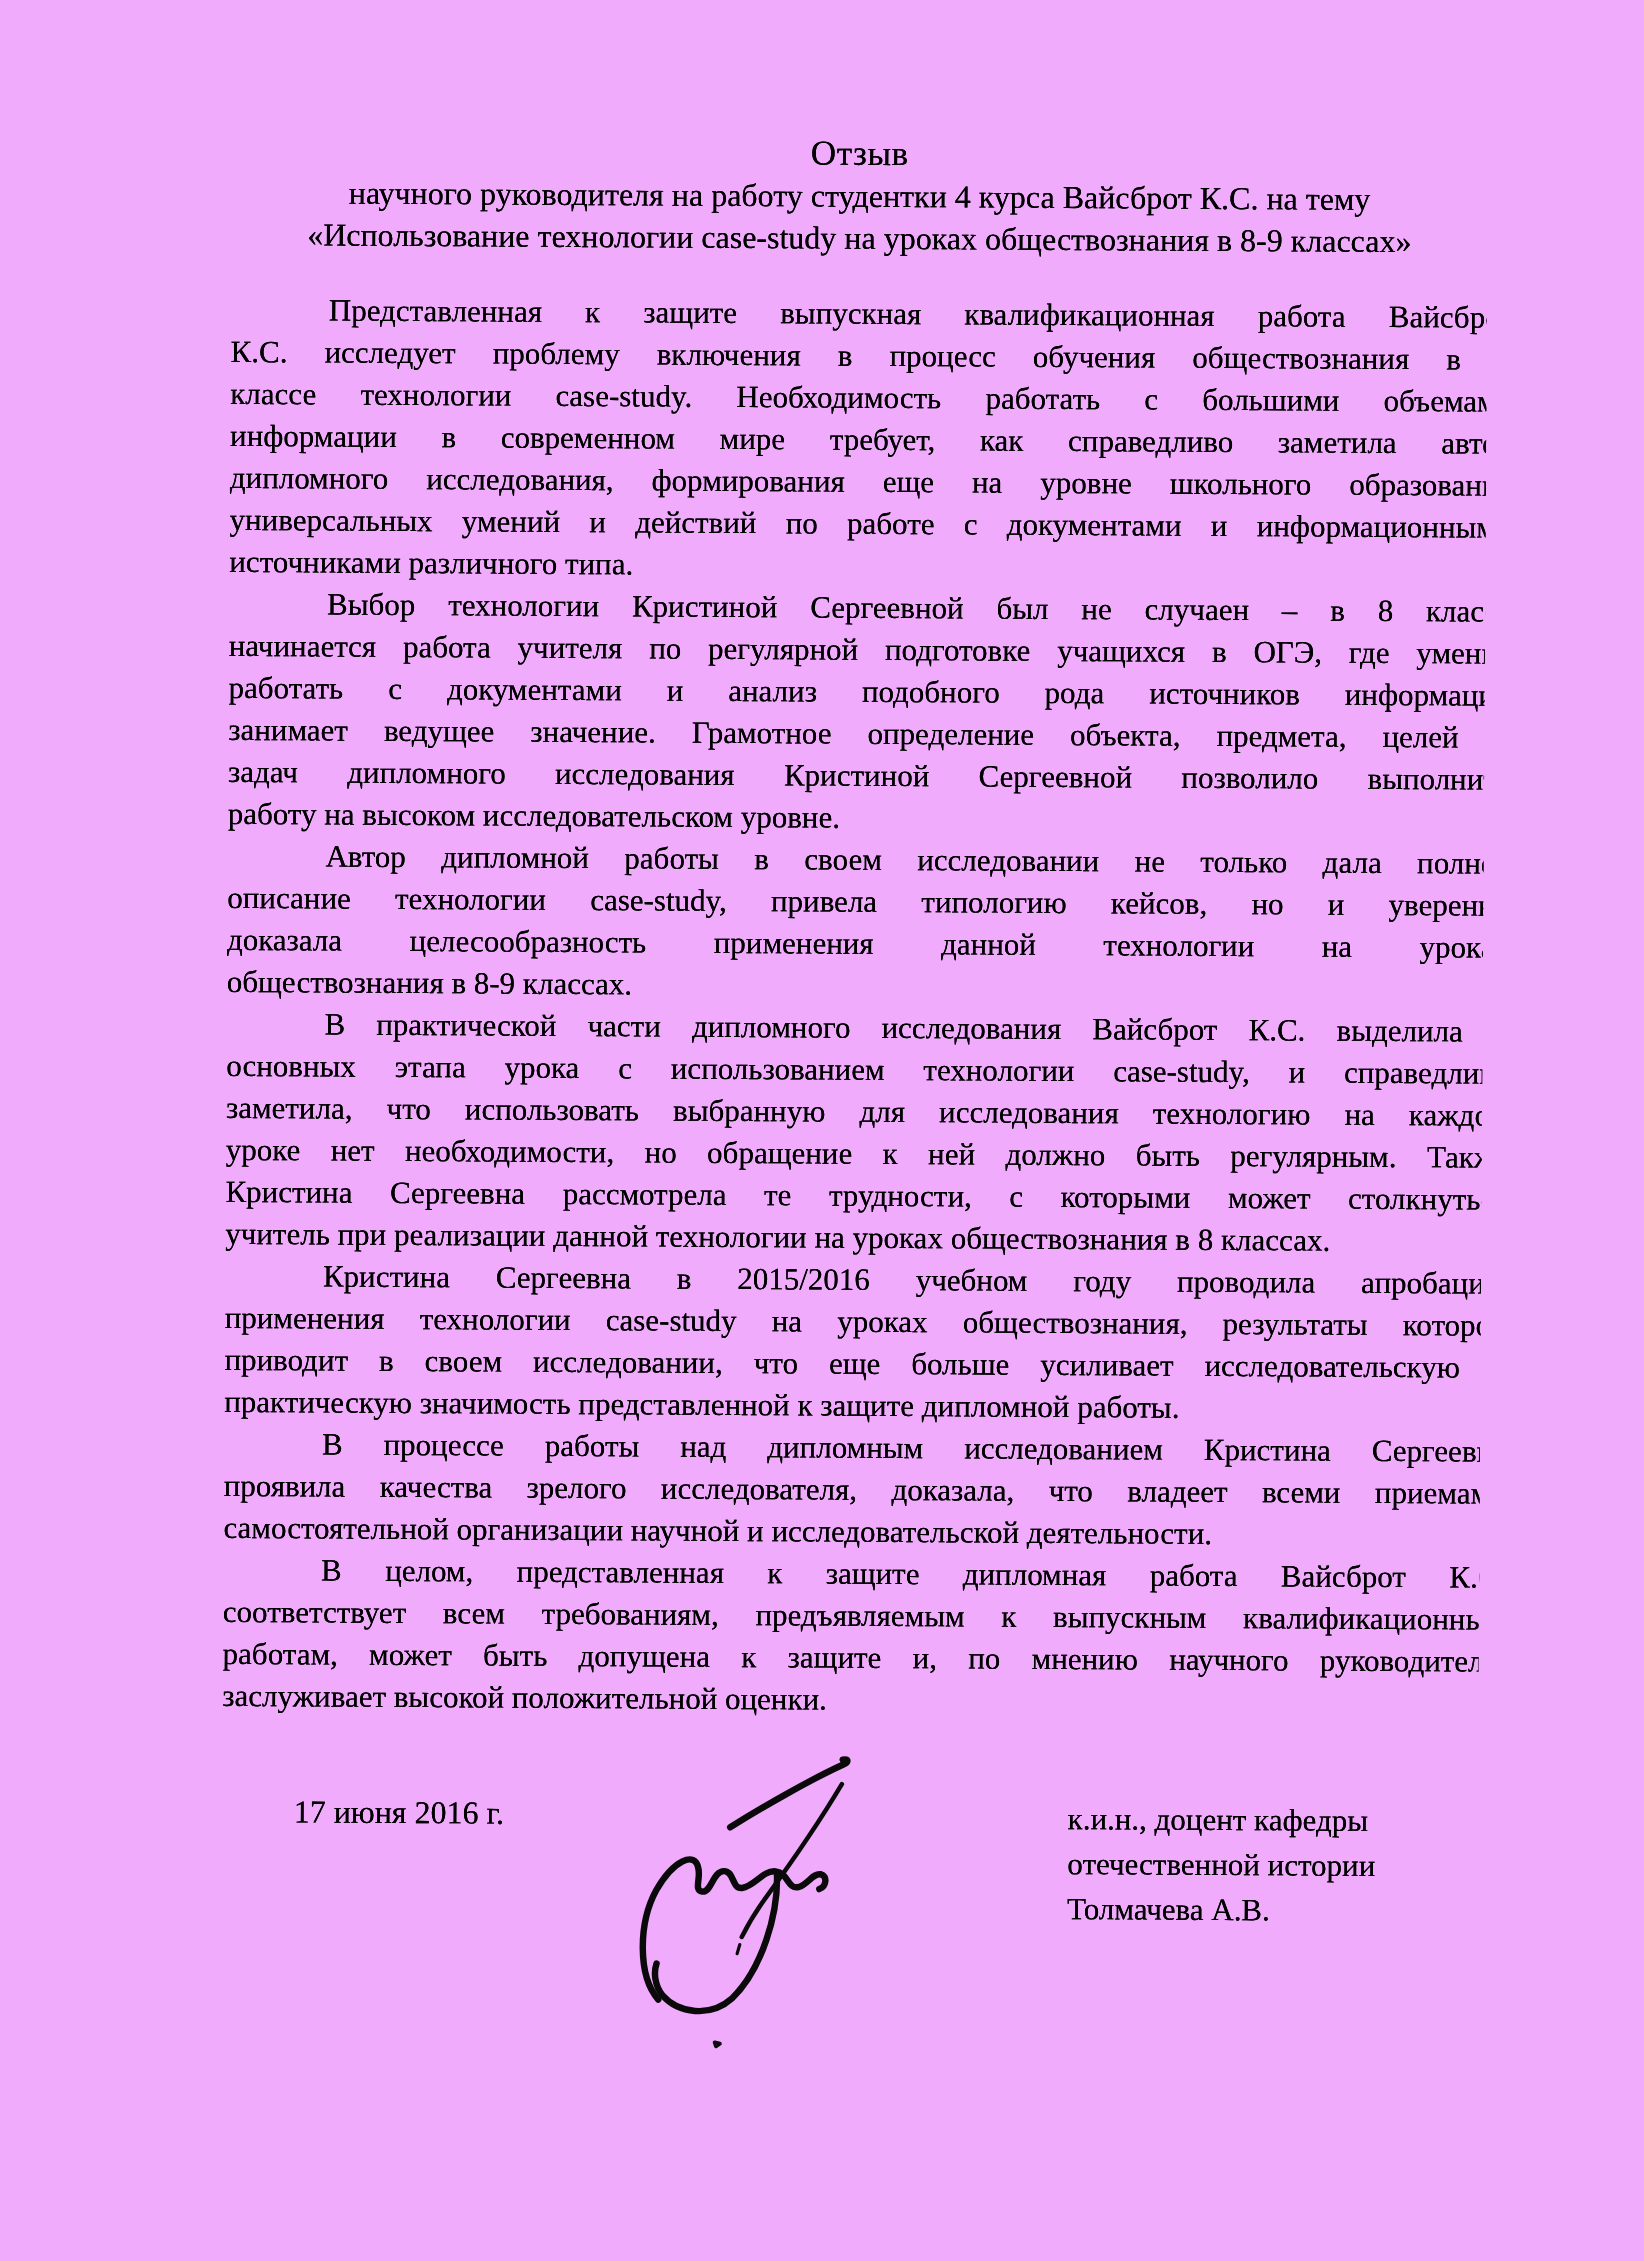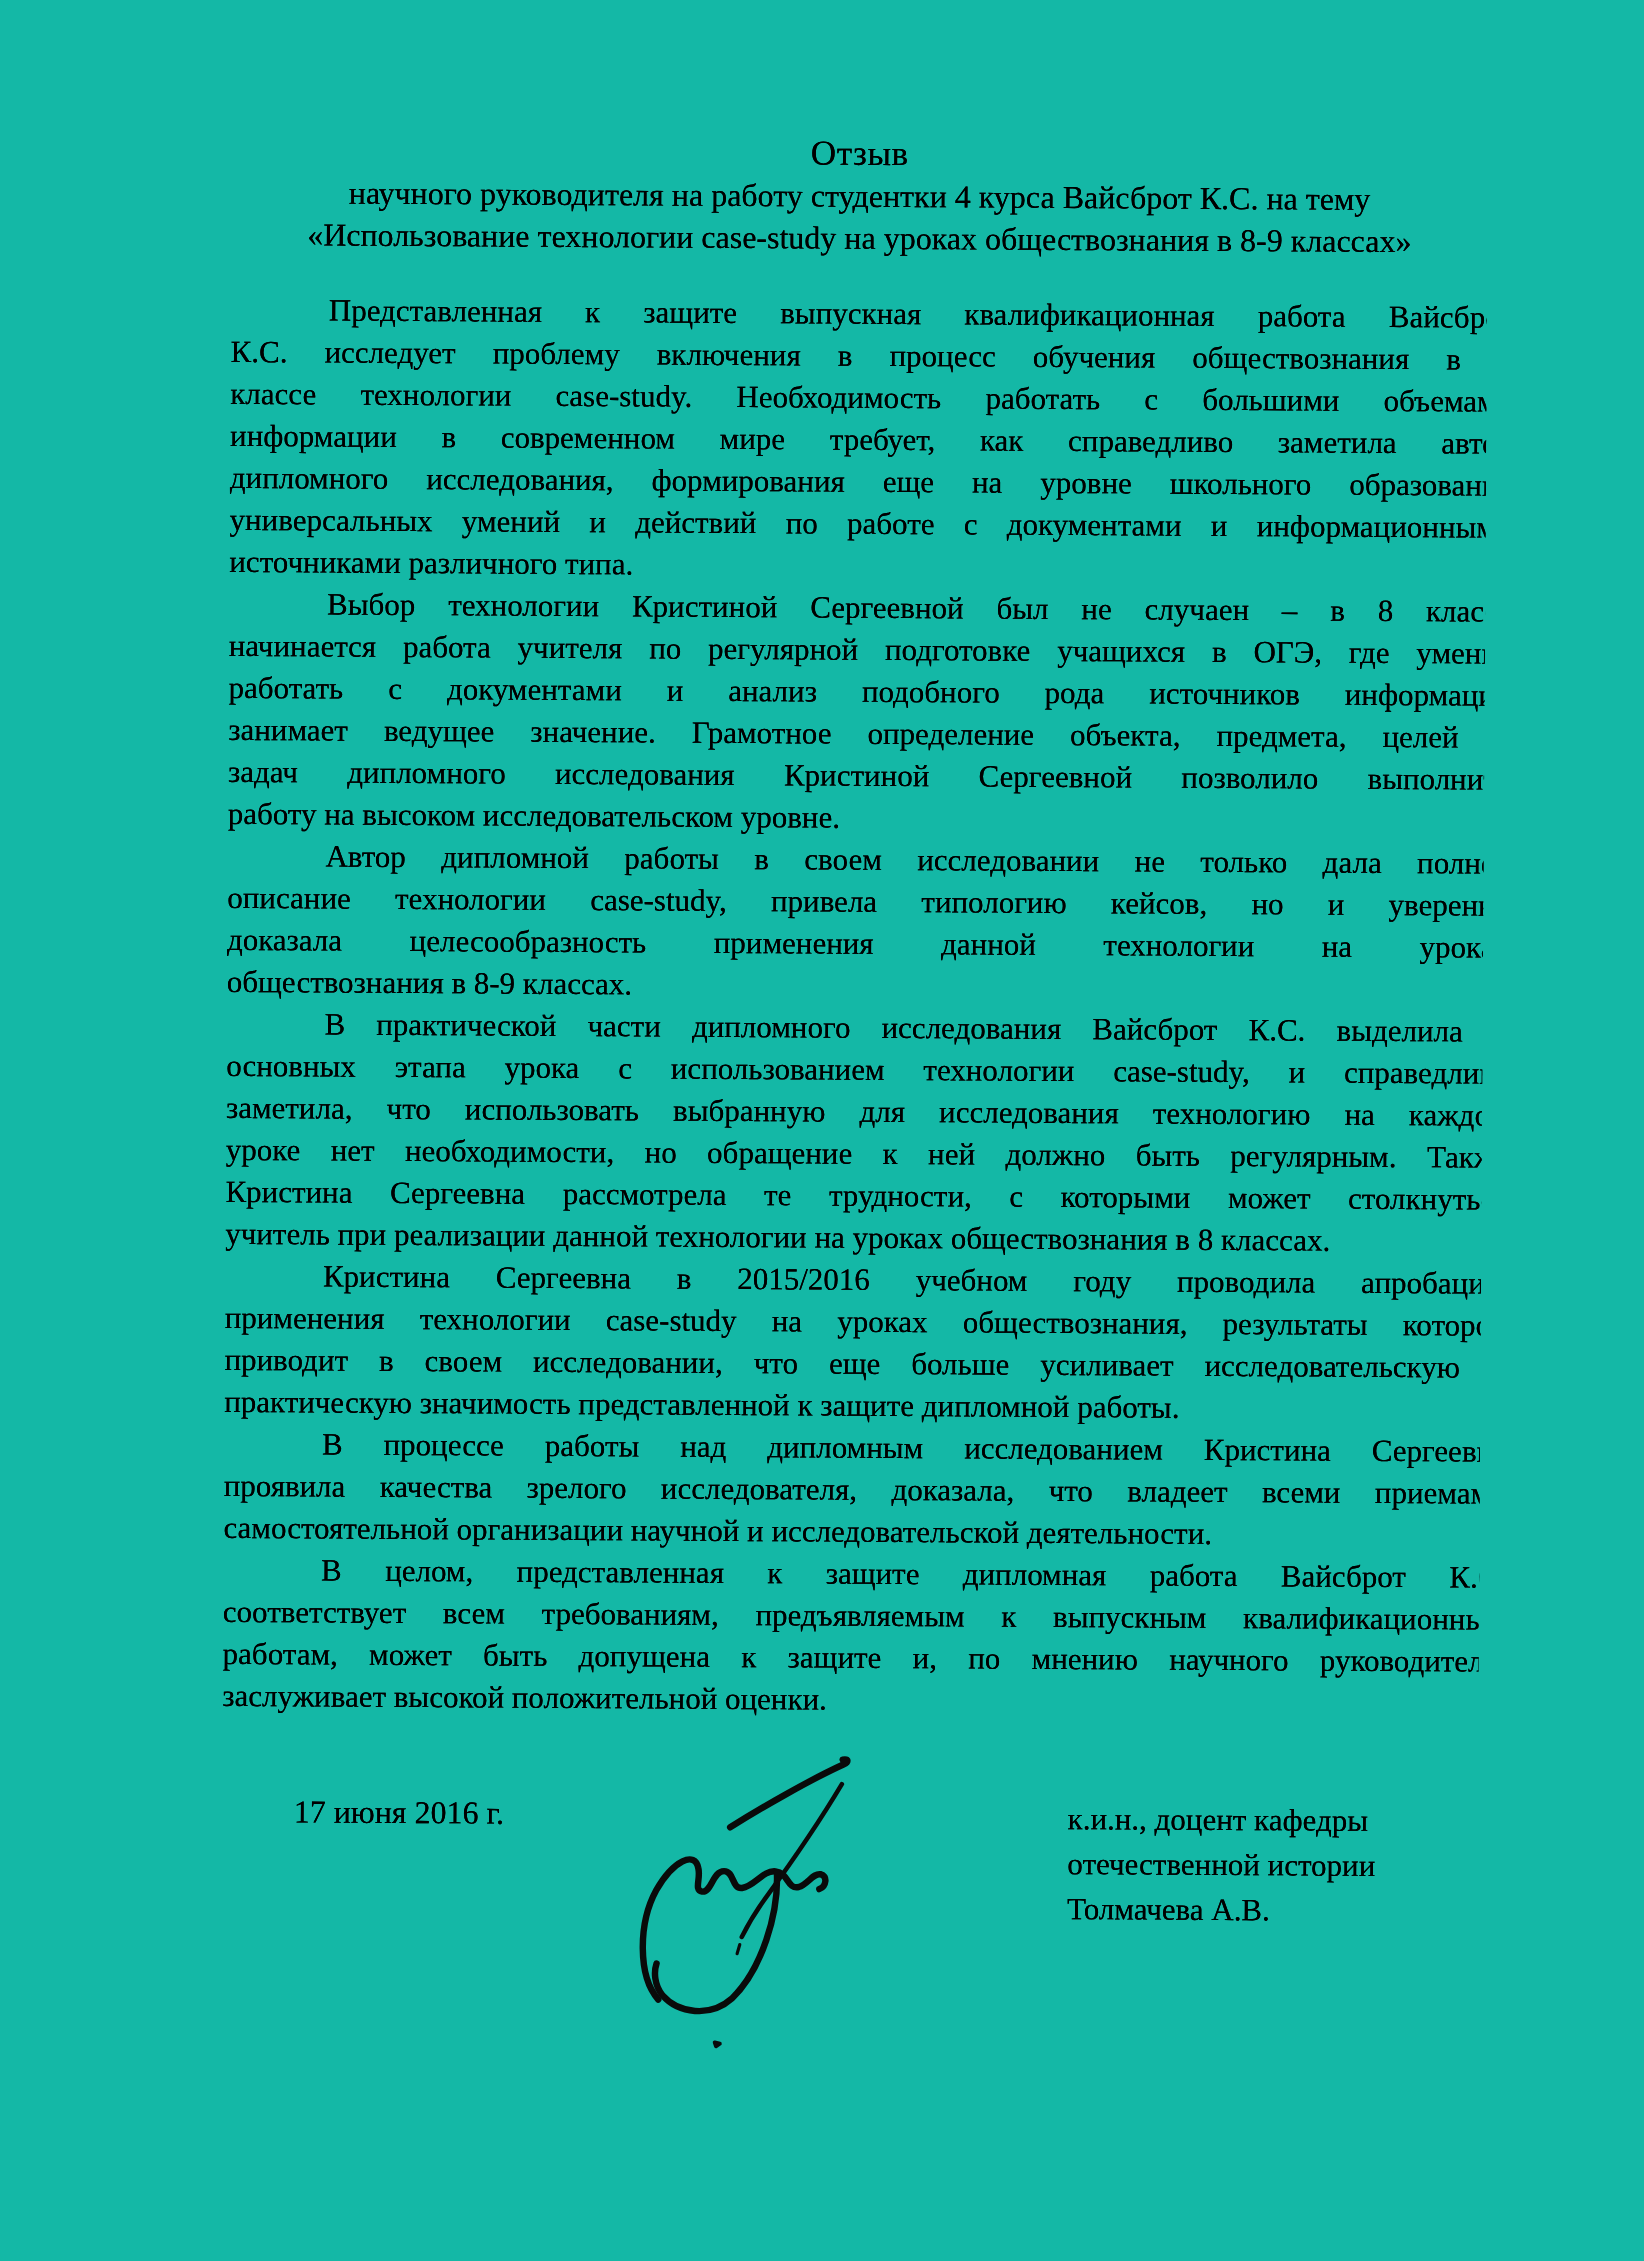--- a/index.html
+++ b/index.html
@@ -1,19 +1,19 @@
 <!DOCTYPE html>
 <html style="font-size:10.3px"><head>
 <meta charset="utf-8">
 <style>
   html,body { margin:0; padding:0; background:#e8e8e8; }
   .page {
     position:relative;
     width:1644px; height:2261px;
-    background:#14b8a6;
+    background:#f0abfc;
     overflow:hidden;
     font-family:"Liberation Serif","DejaVu Serif",serif;
     color:#000000;
   }
   .tilt {
     position:absolute; left:0; top:0; width:1644px; height:2261px;
     transform:rotate(0.35deg);
     transform-origin:231px 290px;
   }
   

